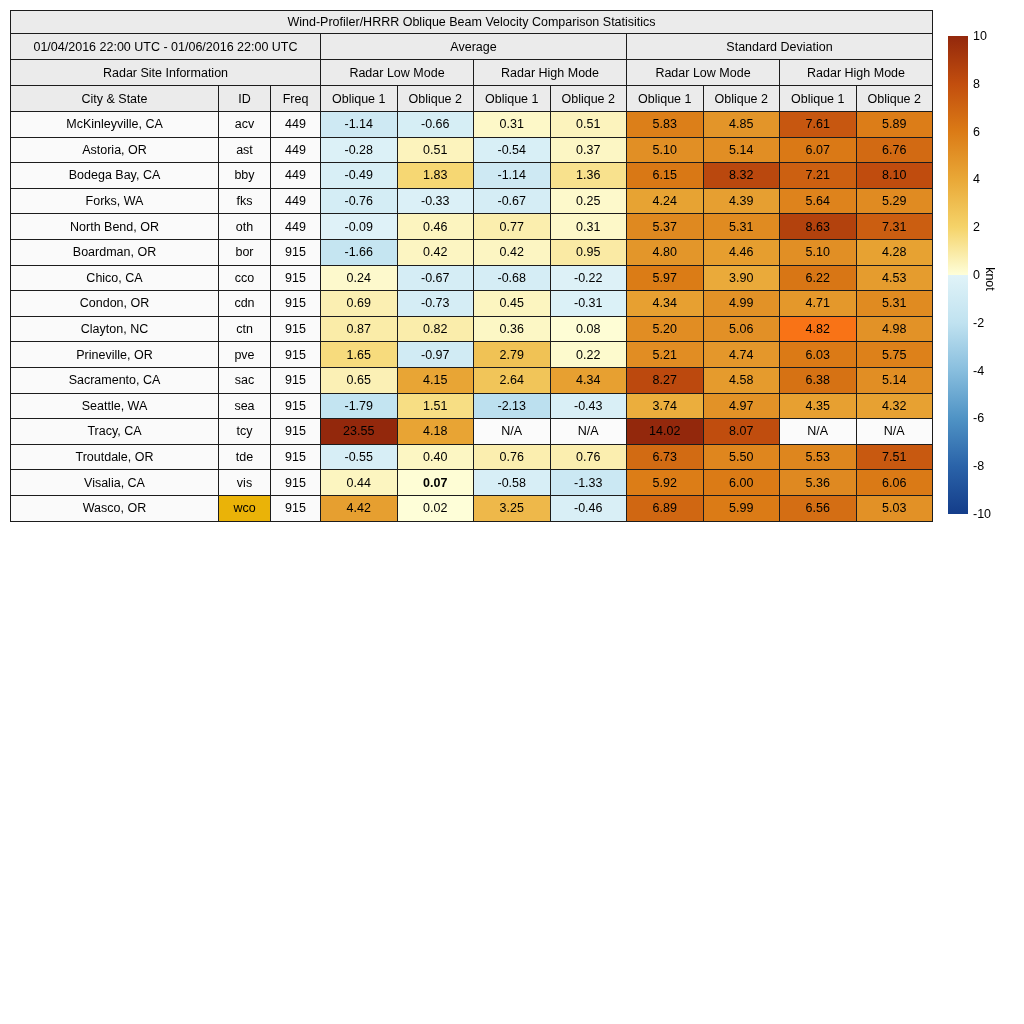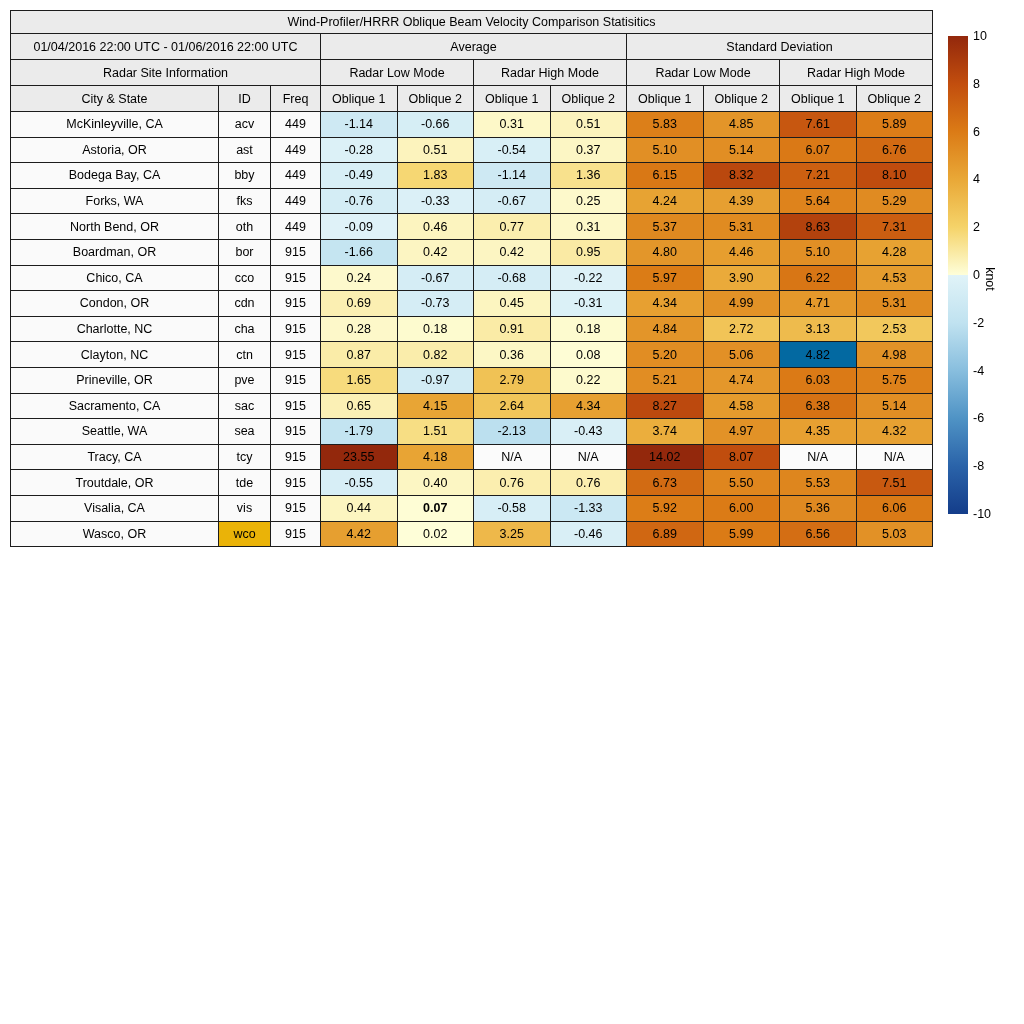--- a/index.html
+++ b/index.html
@@ -179,43 +179,30 @@
           <td style="background: rgb(251, 239, 178);">0.69</td>
           <td style="background: rgb(213, 237, 245);">-0.73</td>
           <td style="background: rgb(252, 245, 192);">0.45</td>
           <td style="background: rgb(219, 241, 247);">-0.31</td>
           <td style="background: rgb(231, 160, 49);">4.34</td>
           <td style="background: rgb(226, 146, 39);">4.99</td>
           <td style="background: rgb(228, 152, 43);">4.71</td>
           <td style="background: rgb(224, 139, 33);">5.31</td>
         </tr>
         <tr>
-          <td style="background: rgb(250, 250, 250);">Charlotte, NC</td>
-          <td style="background: rgb(250, 250, 250);">cha</td>
-          <td style="background: rgb(250, 250, 250);">915</td>
-          <td style="background: rgb(253, 248, 201);">0.28</td>
-          <td style="background: rgb(253, 251, 207);">0.18</td>
-          <td style="background: rgb(250, 235, 166);">0.91</td>
-          <td style="background: rgb(253, 251, 207);">0.18</td>
-          <td style="background: rgb(227, 149, 41);">4.84</td>
-          <td style="background: rgb(241, 196, 87);">2.72</td>
-          <td style="background: rgb(238, 187, 77);">3.13</td>
-          <td style="background: rgb(242, 200, 92);">2.53</td>
-        </tr>
-        <tr>
           <td style="background: rgb(250, 250, 250);">Clayton, NC</td>
           <td style="background: rgb(250, 250, 250);">ctn</td>
           <td style="background: rgb(250, 250, 250);">915</td>
           <td style="background: rgb(250, 236, 168);">0.87</td>
           <td style="background: rgb(250, 237, 171);">0.82</td>
           <td style="background: rgb(252, 247, 197);">0.36</td>
           <td style="background: rgb(254, 253, 213);">0.08</td>
           <td style="background: rgb(225, 141, 35);">5.20</td>
           <td style="background: rgb(226, 144, 38);">5.06</td>
-          <td style="background: #0369a1;">4.82</td>
+          <td style="background: #f97316;">4.82</td>
           <td style="background: rgb(226, 146, 39);">4.98</td>
         </tr>
         <tr>
           <td style="background: rgb(250, 250, 250);">Prineville, OR</td>
           <td style="background: rgb(250, 250, 250);">pve</td>
           <td style="background: rgb(250, 250, 250);">915</td>
           <td style="background: rgb(247, 219, 125);">1.65</td>
           <td style="background: rgb(209, 235, 244);">-0.97</td>
           <td style="background: rgb(240, 194, 85);">2.79</td>
           <td style="background: rgb(253, 250, 205);">0.22</td>

